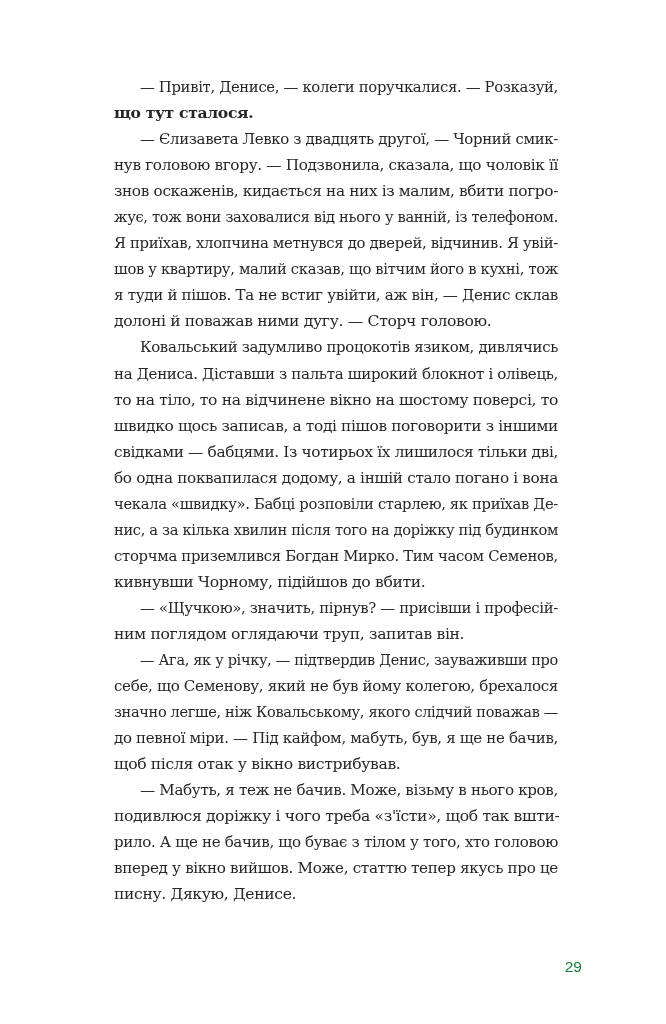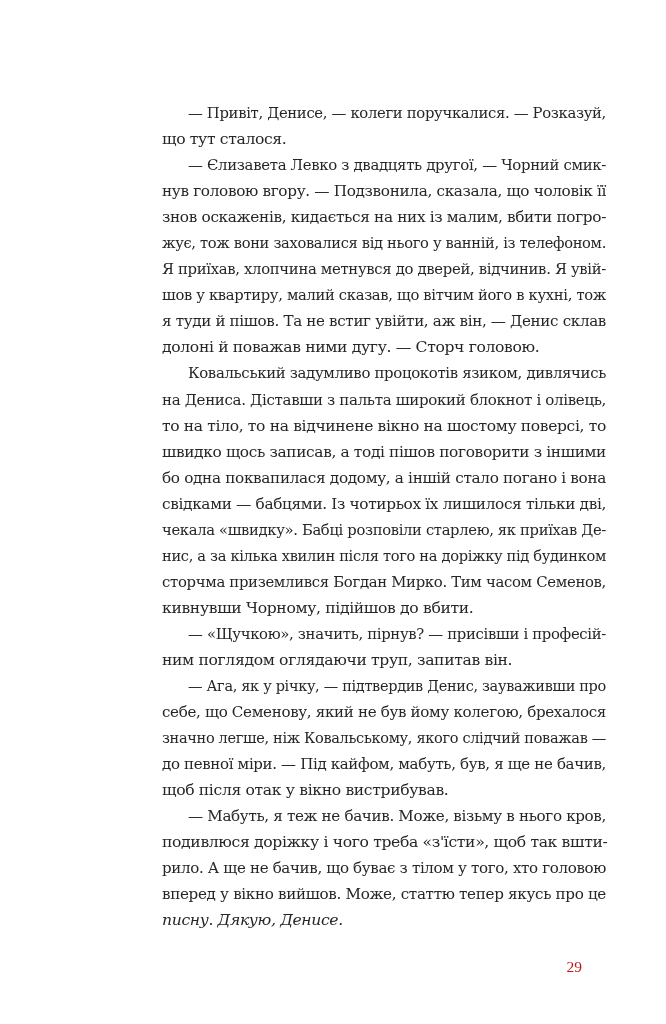--- a/index.html
+++ b/index.html
@@ -1,65 +1,65 @@
 <!DOCTYPE html>
 <html><head>
 <meta charset="utf-8">
 <style>
   html, body { margin: 0; padding: 0; background: #ffffff; }
   body { width: 666px; height: 1024px; position: relative; overflow: hidden; }
   .page { position: absolute; left: 0; top: 0; width: 666px; height: 1024px; background: #fff; }
-  .text-block { position: absolute; left: 114px; top: 100px; width: 444px; margin-left: 48px; }
+  .text-block { position: absolute; left: 114px; top: 74px; width: 444px; }
   .line {
     font-family: "DejaVu Serif", serif;
     font-size: 15.6px;
     line-height: 26.05px;
     height: 26.05px;
     color: #262626;
     white-space: nowrap;
     text-align: justify;
     text-align-last: justify;
     letter-spacing: -0.35px;
   }
   .line.indent { padding-left: 26px; }
   .line.last { text-align-last: left; }
   .page-number {
     position: absolute; left: 540px; top: 958px; width: 42px; text-align: right;
-    font-family: Liberation Serif, serif; font-size: 15.5px; color: #b91c1c;
+    font-family: Liberation Sans, sans-serif; font-size: 15.5px; color: #15803d;
   }
 </style>
 </head>
 <body>
 
 <div class="page">
   <div class="text-block">
 
     <div>
       <div class="line indent"><span style="white-space: nowrap; display: inline-block; transform-origin: left center; transform: scaleX(0.950034);">— Привіт, Денисе, — колеги поручкалися. — Розказуй,</span></div>
-      <div class="line last"><span style="white-space: nowrap;">що тут сталося.</span></div>
+      <div class="line last"><span style="white-space: nowrap; font-weight: bold;">що тут сталося.</span></div>
     </div>
 
     <div>
       <div class="line indent"><span style="white-space: nowrap; display: inline-block; transform-origin: left center; transform: scaleX(0.956488);">— Єлизавета Левко з двадцять другої, — Чорний смик-</span></div>
       <div class="line"><span style="white-space: nowrap; display: inline-block; transform-origin: left center; transform: scaleX(0.978613);">нув головою вгору. — Подзвонила, сказала, що чоловік її</span></div>
       <div class="line"><span style="white-space: nowrap; display: inline-block; transform-origin: left center; transform: scaleX(0.981148);">знов оскаженів, кидається на них із малим, вбити погро-</span></div>
       <div class="line"><span style="white-space: nowrap; display: inline-block; transform-origin: left center; transform: scaleX(0.940087);">жує, тож вони заховалися від нього у ванній, із телефоном.</span></div>
       <div class="line"><span style="white-space: nowrap; display: inline-block; transform-origin: left center; transform: scaleX(0.951545);">Я приїхав, хлопчина метнувся до дверей, відчинив. Я увій-</span></div>
       <div class="line"><span style="white-space: nowrap; display: inline-block; transform-origin: left center; transform: scaleX(0.945718);">шов у квартиру, малий сказав, що вітчим його в кухні, тож</span></div>
       <div class="line"><span style="white-space: nowrap; display: inline-block; transform-origin: left center; transform: scaleX(0.969135);">я туди й пішов. Та не встиг увійти, аж він, — Денис склав</span></div>
       <div class="line last"><span style="white-space: nowrap;">долоні й поважав ними дугу. — Сторч головою.</span></div>
     </div>
 
     <div>
       <div class="line indent"><span style="white-space: nowrap; display: inline-block; transform-origin: left center; transform: scaleX(0.955872);">Ковальський задумливо процокотів язиком, дивлячись</span></div>
       <div class="line"><span style="white-space: nowrap; display: inline-block; transform-origin: left center; transform: scaleX(0.96381);">на Дениса. Діставши з пальта широкий блокнот і олівець,</span></div>
       <div class="line"><span style="white-space: nowrap; display: inline-block; transform-origin: left center; transform: scaleX(0.99562);">то на тіло, то на відчинене вікно на шостому поверсі, то</span></div>
       <div class="line"><span style="white-space: nowrap; display: inline-block; transform-origin: left center; transform: scaleX(0.984206);">швидко щось записав, а тоді пішов поговорити з іншими</span></div>
+      <div class="line"><span style="white-space: nowrap; display: inline-block; transform-origin: left center; transform: scaleX(0.981351);">свідками — бабцями. Із чотирьох їх лишилося тільки дві,</span></div>
       <div class="line"><span style="white-space: nowrap; display: inline-block; transform-origin: left center; transform: scaleX(0.978816);">бо одна поквапилася додому, а іншій стало погано і вона</span></div>
-      <div class="line"><span style="white-space: nowrap; display: inline-block; transform-origin: left center; transform: scaleX(0.981351);">свідками — бабцями. Із чотирьох їх лишилося тільки дві,</span></div>
       <div class="line"><span style="white-space: nowrap; display: inline-block; transform-origin: left center; transform: scaleX(0.945309);">чекала «швидку». Бабці розповіли старлею, як приїхав Де-</span></div>
       <div class="line"><span style="white-space: nowrap; display: inline-block; transform-origin: left center; transform: scaleX(0.938255);">нис, а за кілька хвилин після того на доріжку під будинком</span></div>
       <div class="line"><span style="white-space: nowrap; display: inline-block; transform-origin: left center; transform: scaleX(0.953077);">сторчма приземлився Богдан Мирко. Тим часом Семенов,</span></div>
       <div class="line last"><span style="white-space: nowrap;">кивнувши Чорному, підійшов до вбити.</span></div>
     </div>
 
     <div>
       <div class="line indent"><span style="white-space: nowrap; display: inline-block; transform-origin: left center; transform: scaleX(0.952503);">— «Щучкою», значить, пірнув? — присівши і професій-</span></div>
       <div class="line last"><span style="white-space: nowrap;">ним поглядом оглядаючи труп, запитав він.</span></div>
     </div>
@@ -70,19 +70,19 @@
       <div class="line"><span style="white-space: nowrap; display: inline-block; transform-origin: left center; transform: scaleX(0.931336);">значно легше, ніж Ковальському, якого слідчий поважав —</span></div>
       <div class="line"><span style="white-space: nowrap; display: inline-block; transform-origin: left center; transform: scaleX(0.961527);">до певної міри. — Під кайфом, мабуть, був, я ще не бачив,</span></div>
       <div class="line last"><span style="white-space: nowrap;">щоб після отак у вікно вистрибував.</span></div>
     </div>
 
     <div>
       <div class="line indent"><span style="white-space: nowrap; display: inline-block; transform-origin: left center; transform: scaleX(0.969697);">— Мабуть, я теж не бачив. Може, візьму в нього кров,</span></div>
       <div class="line"><span style="white-space: nowrap; word-spacing: 0px;">подивлюся доріжку і чого треба «з'їсти», щоб так вшти-</span></div>
       <div class="line"><span style="white-space: nowrap; display: inline-block; transform-origin: left center; transform: scaleX(0.964464);">рило. А ще не бачив, що буває з тілом у того, хто головою</span></div>
       <div class="line"><span style="white-space: nowrap; display: inline-block; transform-origin: left center; transform: scaleX(0.972784);">вперед у вікно вийшов. Може, статтю тепер якусь про це</span></div>
-      <div class="line last"><span style="white-space: nowrap; font-style: italic;">писну. Дякую, Денисе.</span></div>
+      <div class="line last"><span style="white-space: nowrap;">писну. Дякую, Денисе.</span></div>
     </div>
 
   </div>
 
   <div class="page-number">29</div>
 </div>
 
 </body></html>

